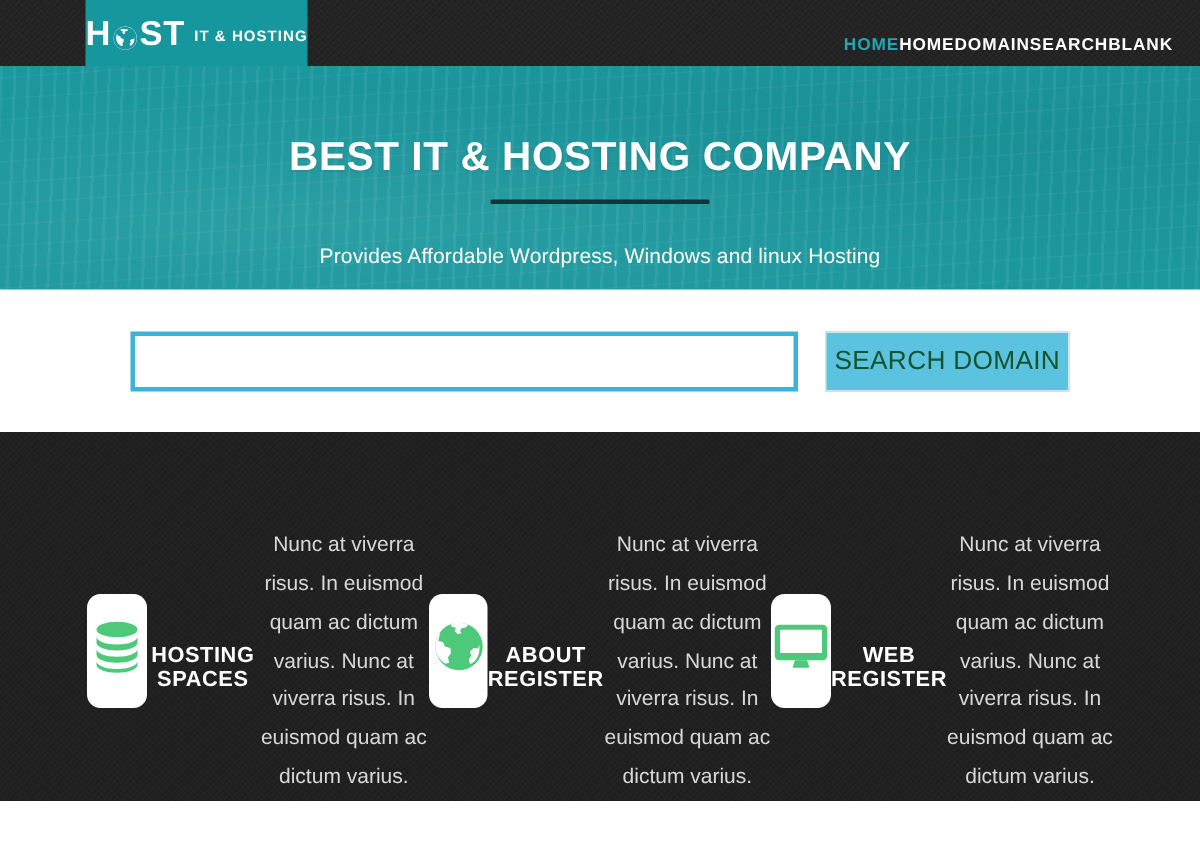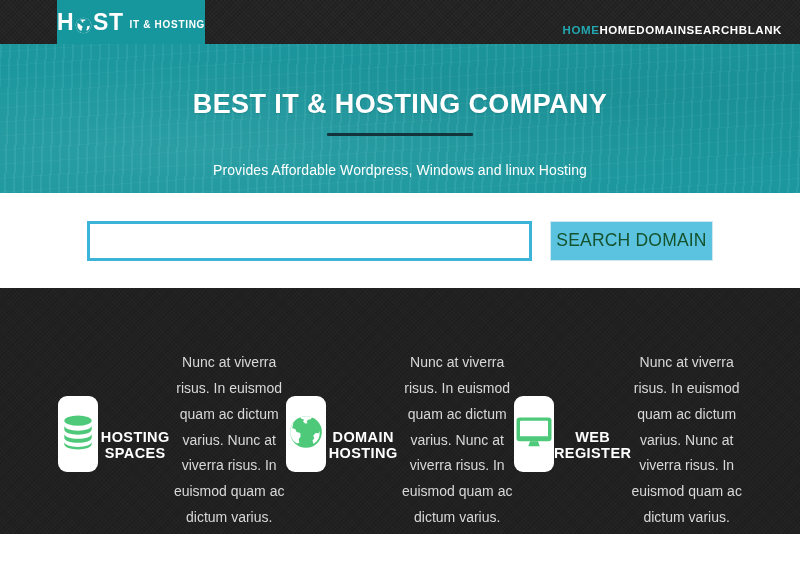--- a/index.html
+++ b/index.html
@@ -247,21 +247,21 @@
 
     <div class="feature">
       <div class="feature-icon-card">
         <span>
           <svg viewBox="0 0 24 24" width="38" height="38" aria-hidden="true">
             <circle cx="12" cy="12" r="10" fill="#4ec97a"></circle>
             <path d="M12 2c-1.2 0-2.4.2-3.5.6l.5 1.1 1.7.4-.5 1.5 1.3 1.1 1.5-.3-.6-1.1.9-1.1 1.6-.2 1-1.3C14.1 2.2 13.1 2 12 2zM4.1 6.1C2.8 7.7 2 9.8 2 12c0 3.1 1.8 5.9 4.4 7.3l1.4-.5-.4-2.3 1.2-1.7-.2-2.2-2.3-.6-.9-1.9-1.9-.4zm12.6 13.3c2.4-1.1 3.9-3.6 3.9-6.4 0-.6 0-1.1-.1-1.6l-.5 1.4-1.9-.2-1.5 1.6.6 1.7-1.1 1.6z" fill="#ffffff"></path>
           </svg>
         </span>
       </div>
-      <div class="feature-title">DOMAIN HOSTING</div>
+      <div class="feature-title">ABOUT REGISTER</div>
       <div class="feature-text">Nunc at viverra risus. In euismod quam ac dictum varius. Nunc at viverra risus. In euismod quam ac dictum varius.</div>
     </div>
 
     <div class="feature">
       <div class="feature-icon-card">
         <span>
           <svg viewBox="0 0 24 24" width="40" height="40" aria-hidden="true">
             <rect x="1.5" y="3.3" width="21" height="14.2" rx="1.8" fill="#4ec97a"></rect>
             <rect x="3.6" y="5.3" width="16.8" height="9.3" rx=".4" fill="#ffffff"></rect>
             <path d="M9.6 17.5h4.8l1 3H8.6z" fill="#4ec97a"></path>

